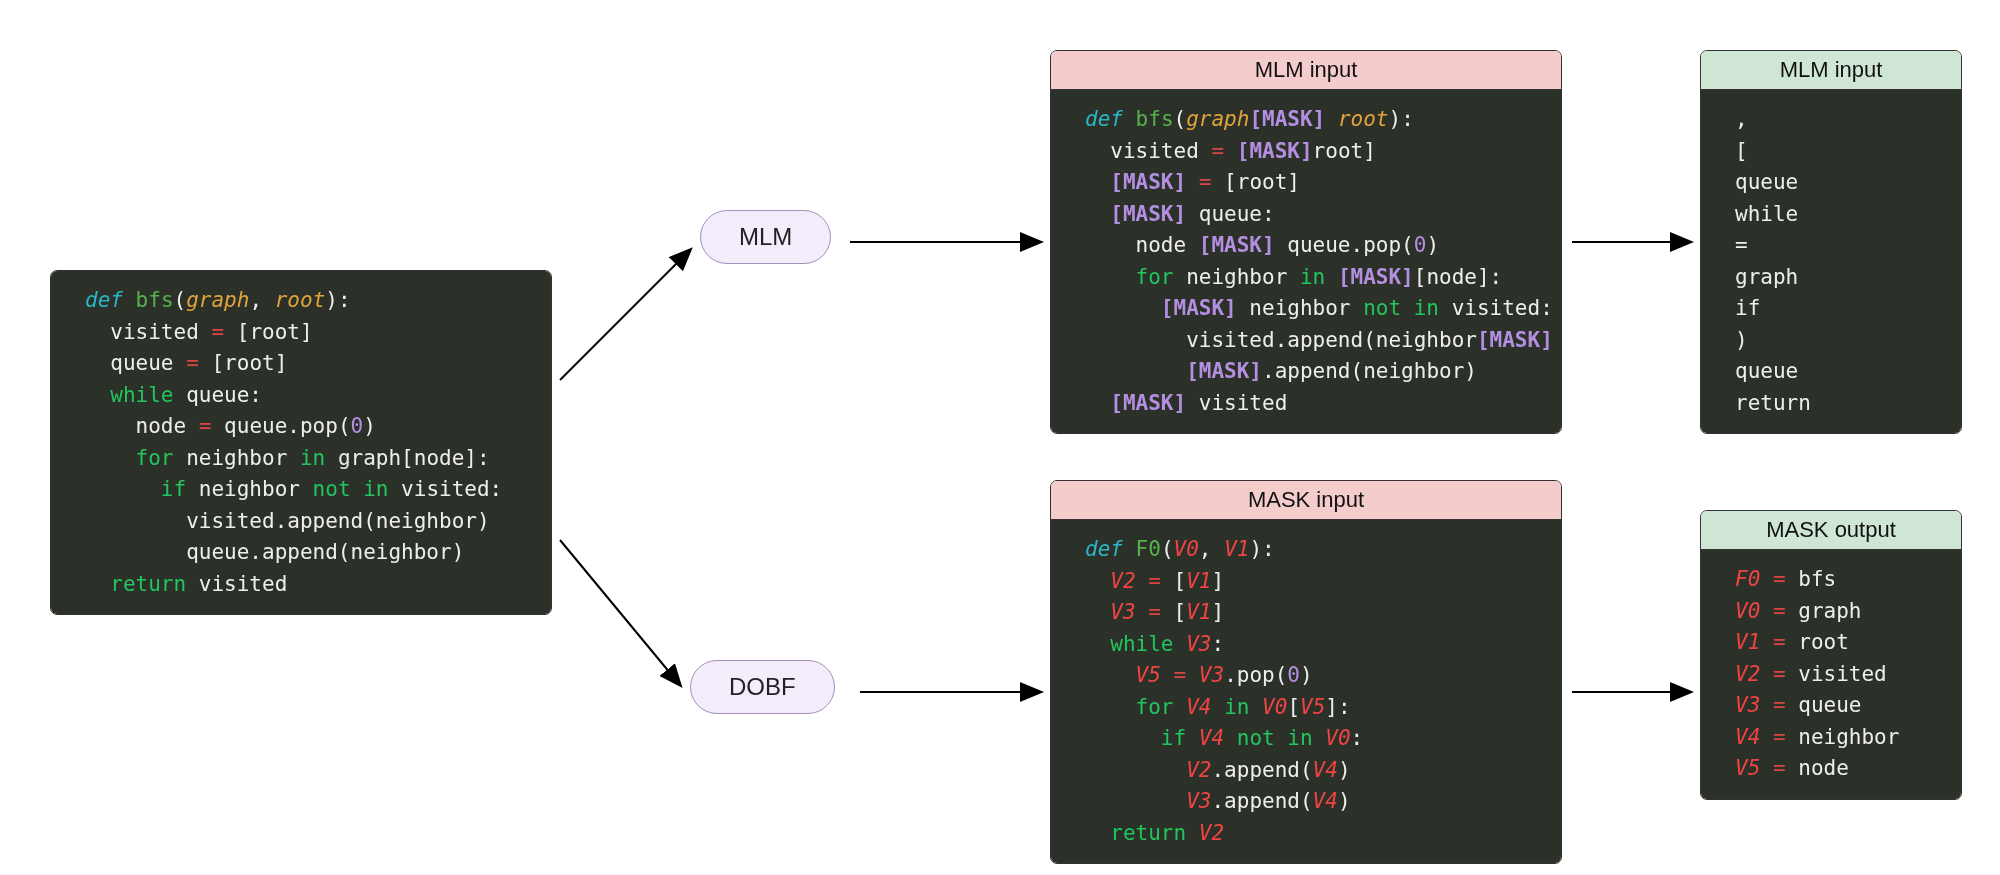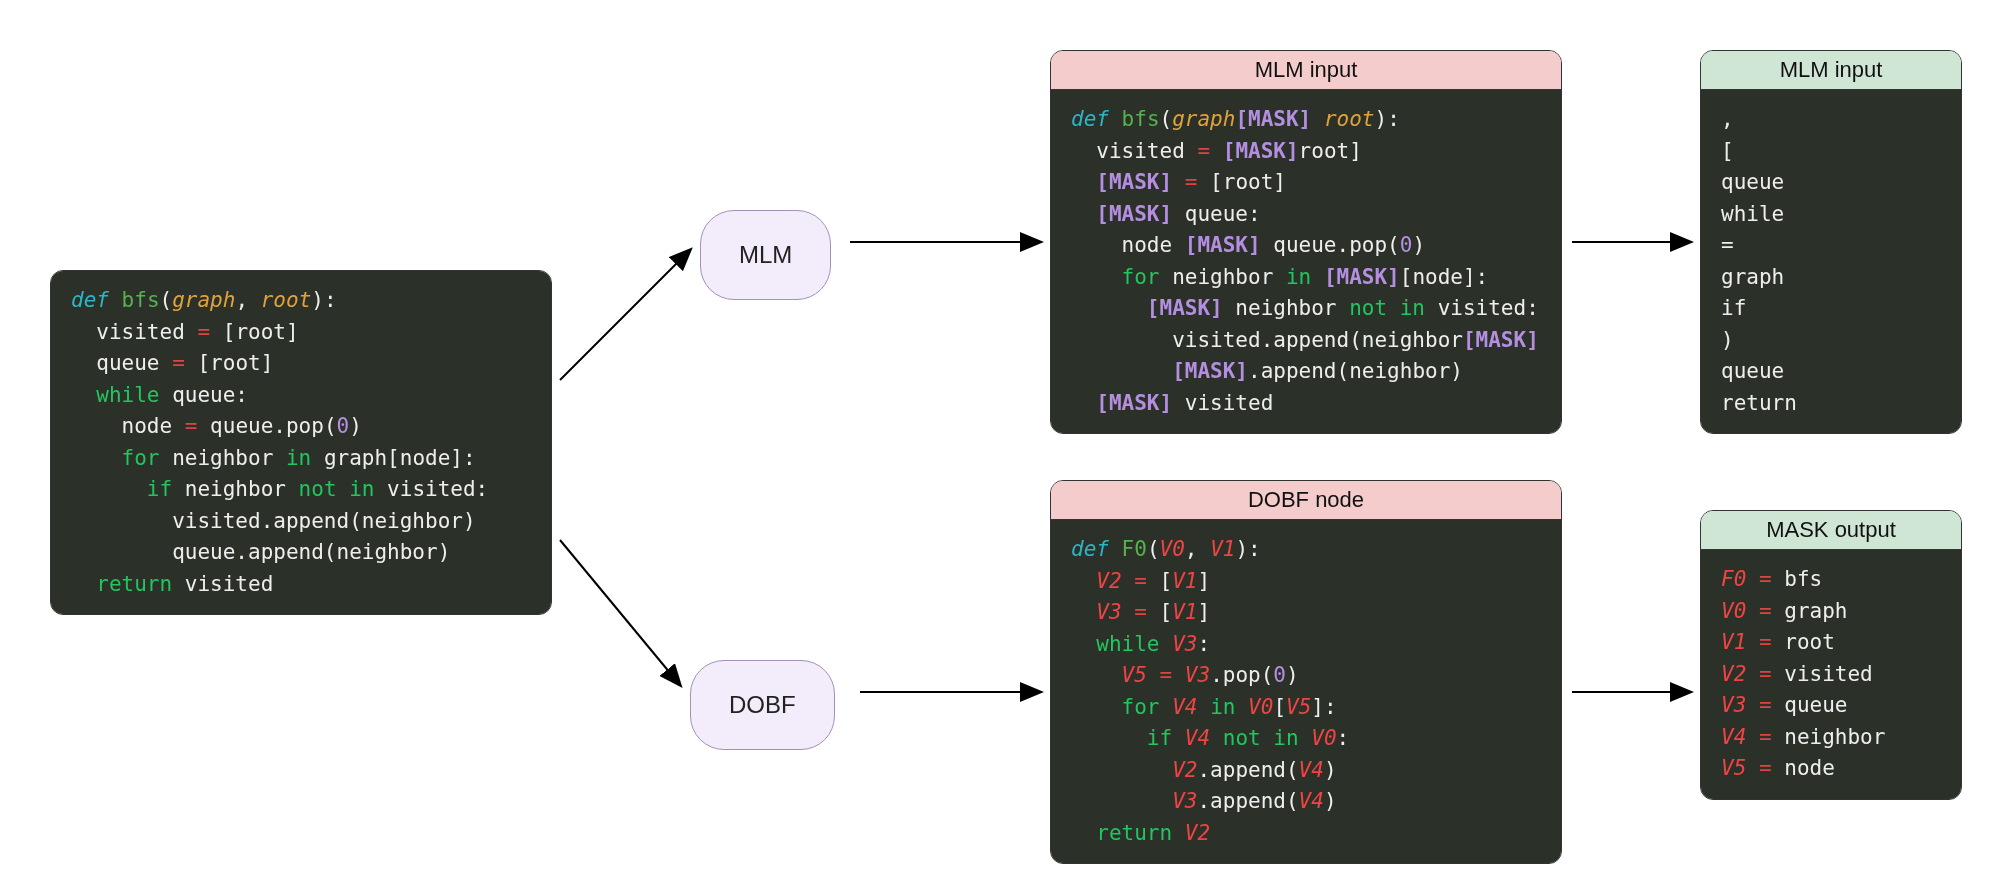--- a/index.html
+++ b/index.html
@@ -12,58 +12,58 @@
     box-sizing: border-box;
   }
   .diagram {
     position: relative;
     width: 100%;
     height: 100%;
   }
   .panel {
     position: absolute;
     border: 1.5px solid #333;
-    border-radius: 13px;
+    border-radius: 7px;
     overflow: hidden;
   }
   .panel-header {
     text-align: center;
     padding: 6px 0;
     font-size: 22px;
     color: #111;
     border-bottom: 1.5px solid #333;
   }
   .hdr-blue   { background: #cfe2f3; }
   .hdr-pink   { background: #f4cccc; }
   .hdr-green  { background: #d0e6d5; }
   .code-body {
     background: #2b3028;
     color: #eee;
     font-family: "Menlo","Consolas",monospace;
     font-size: 21px;
     line-height: 1.5;
-    padding: 14px 20px;
+    padding: 14px 34px;
     white-space: pre;
   }
   
   .kw-def    { color: #2bb6c7; font-style: italic; }
   .kw-fn     { color: #56b14e; }
   .kw-arg    { color: #e2a23b; font-style: italic; }
   .kw-op     { color: #d44; }
   .kw-flow   { color: #22c55e; }
   .kw-num    { color: #b48ee0; }
   .kw-mask   { color: #b48ee0; font-weight: bold; }
   .kw-var    { color: #ef4444; font-style: italic; }
 
   .node {
     position: absolute;
     border: 1.5px solid #a58fbb;
     background: #f3ecfa;
     border-radius: 34px;
-    padding: 30px 38px;
+    padding: 12px 38px;
     font-size: 24px;
     color: #222;
     text-align: center;
   }
 
   svg.arrows {
     position: absolute;
     top: 0; left: 0;
     width: 2000px; height: 875px;
     pointer-events: none;
@@ -113,21 +113,21 @@
 while
 =
 graph
 if
 )
 queue
 return</div>
   </div>
 
   <div class="panel" style="left:1030px; top:460px; width:510px;">
-    <div class="panel-header hdr-pink">DOBF node</div>
+    <div class="panel-header hdr-pink">MASK input</div>
     <div class="code-body"><span class="kw-def">def</span> <span class="kw-fn">F0</span>(<span class="kw-var">V0</span>, <span class="kw-var">V1</span>):
   <span class="kw-var">V2</span> <span class="kw-op">=</span> [<span class="kw-var">V1</span>]
   <span class="kw-var">V3</span> <span class="kw-op">=</span> [<span class="kw-var">V1</span>]
   <span class="kw-flow">while</span> <span class="kw-var">V3</span>:
     <span class="kw-var">V5</span> <span class="kw-op">=</span> <span class="kw-var">V3</span>.pop(<span class="kw-num">0</span>)
     <span class="kw-flow">for</span> <span class="kw-var">V4</span> <span class="kw-flow">in</span> <span class="kw-var">V0</span>[<span class="kw-var">V5</span>]:
       <span class="kw-flow">if</span> <span class="kw-var">V4</span> <span class="kw-flow">not in</span> <span class="kw-var">V0</span>:
         <span class="kw-var">V2</span>.append(<span class="kw-var">V4</span>)
         <span class="kw-var">V3</span>.append(<span class="kw-var">V4</span>)
   <span class="kw-flow">return</span> <span class="kw-var">V2</span></div>

